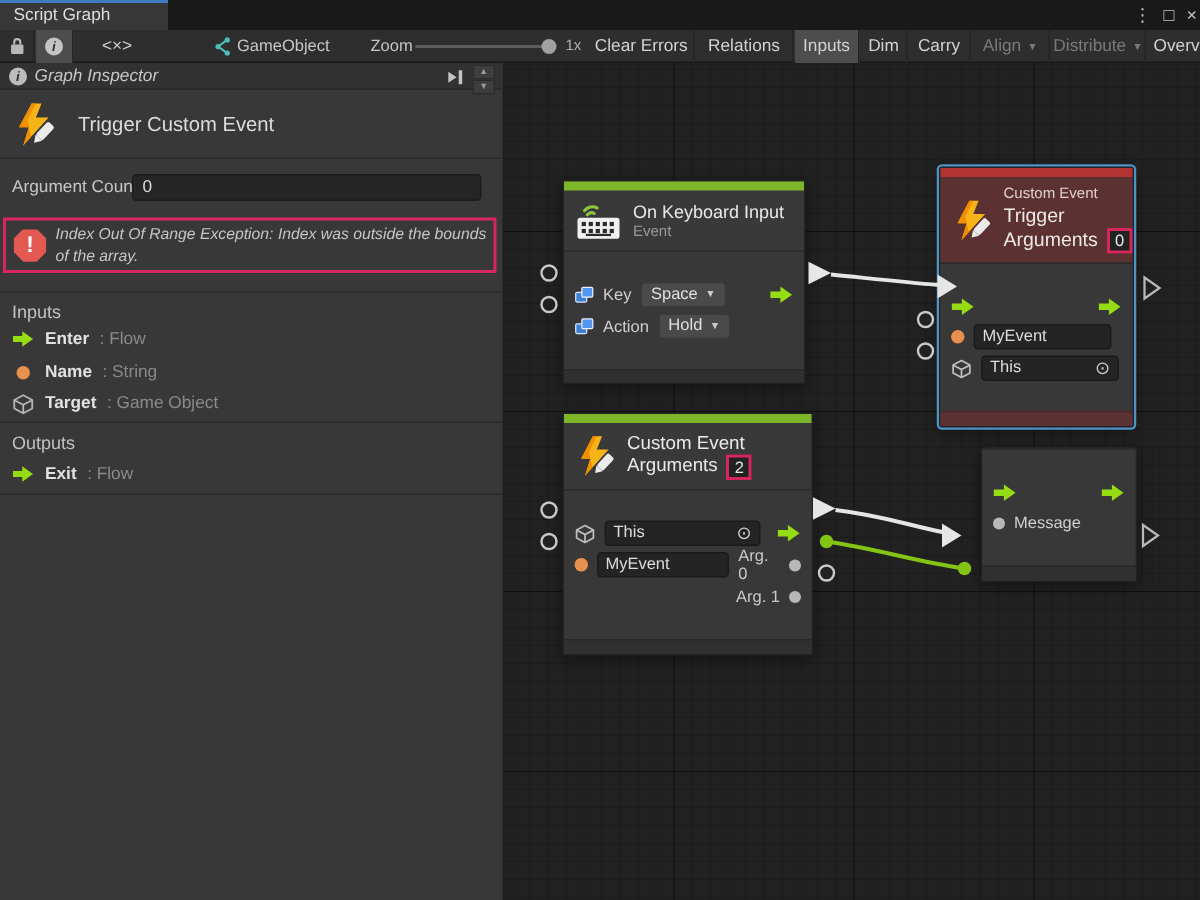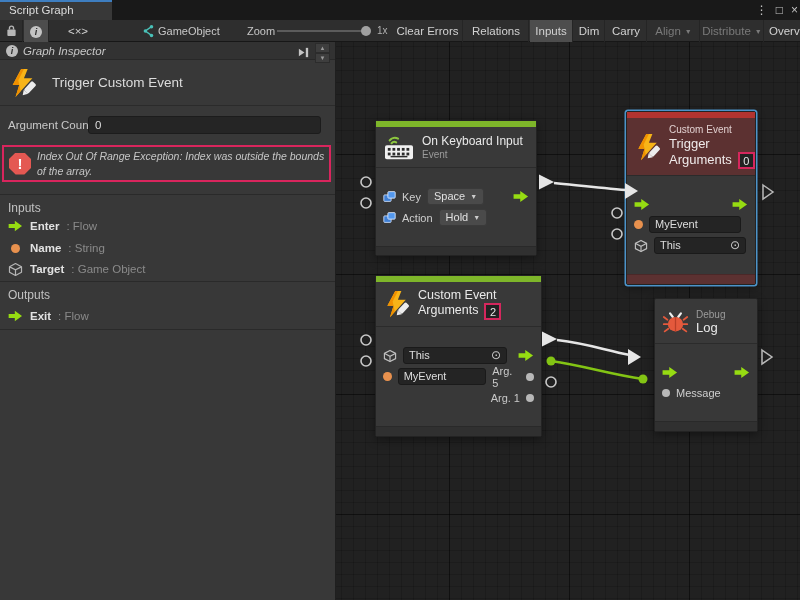--- a/index.html
+++ b/index.html
@@ -433,41 +433,32 @@
           </span>
           <svg class="mla" width="16" height="13">
               <use href="#sym-flow"></use>
             </svg>
         </div>
         <div class="prow">
           <span class="dot dot-orange"></span>
           <span class="field" style="width:92px">
             <span>MyEvent</span>
           </span>
-          <span class="arg-label mla">Arg. 5</span>
+          <span class="arg-label mla">Arg. 0</span>
           <span class="dot dot-gray"></span>
         </div>
         <div class="prow">
           <span class="arg-label mla">Arg. 1</span>
           <span class="dot dot-gray"></span>
         </div>
       </div>
       <div class="nfooter" style="height:10px"></div>
     </div>
 
     <div class="node" style="left:318px;top:256px;width:104px">
-      <div class="nheader" style="padding-top:9px;padding-bottom:8px">
-        <svg width="27" height="27">
-            <use href="#sym-bug"></use>
-          </svg>
-        <span class="tcol">
-          <span class="nsub" style="margin-top:0">Debug</span>
-          <span class="ntitle" style="font-size:13px">Log</span>
-        </span>
-      </div>
       <div class="nbody">
         <div class="prow" style="height:20px">
           <svg width="16" height="13">
               <use href="#sym-flow"></use>
             </svg>
           <svg class="mla" width="16" height="13">
               <use href="#sym-flow"></use>
             </svg>
         </div>
         <div class="prow">

